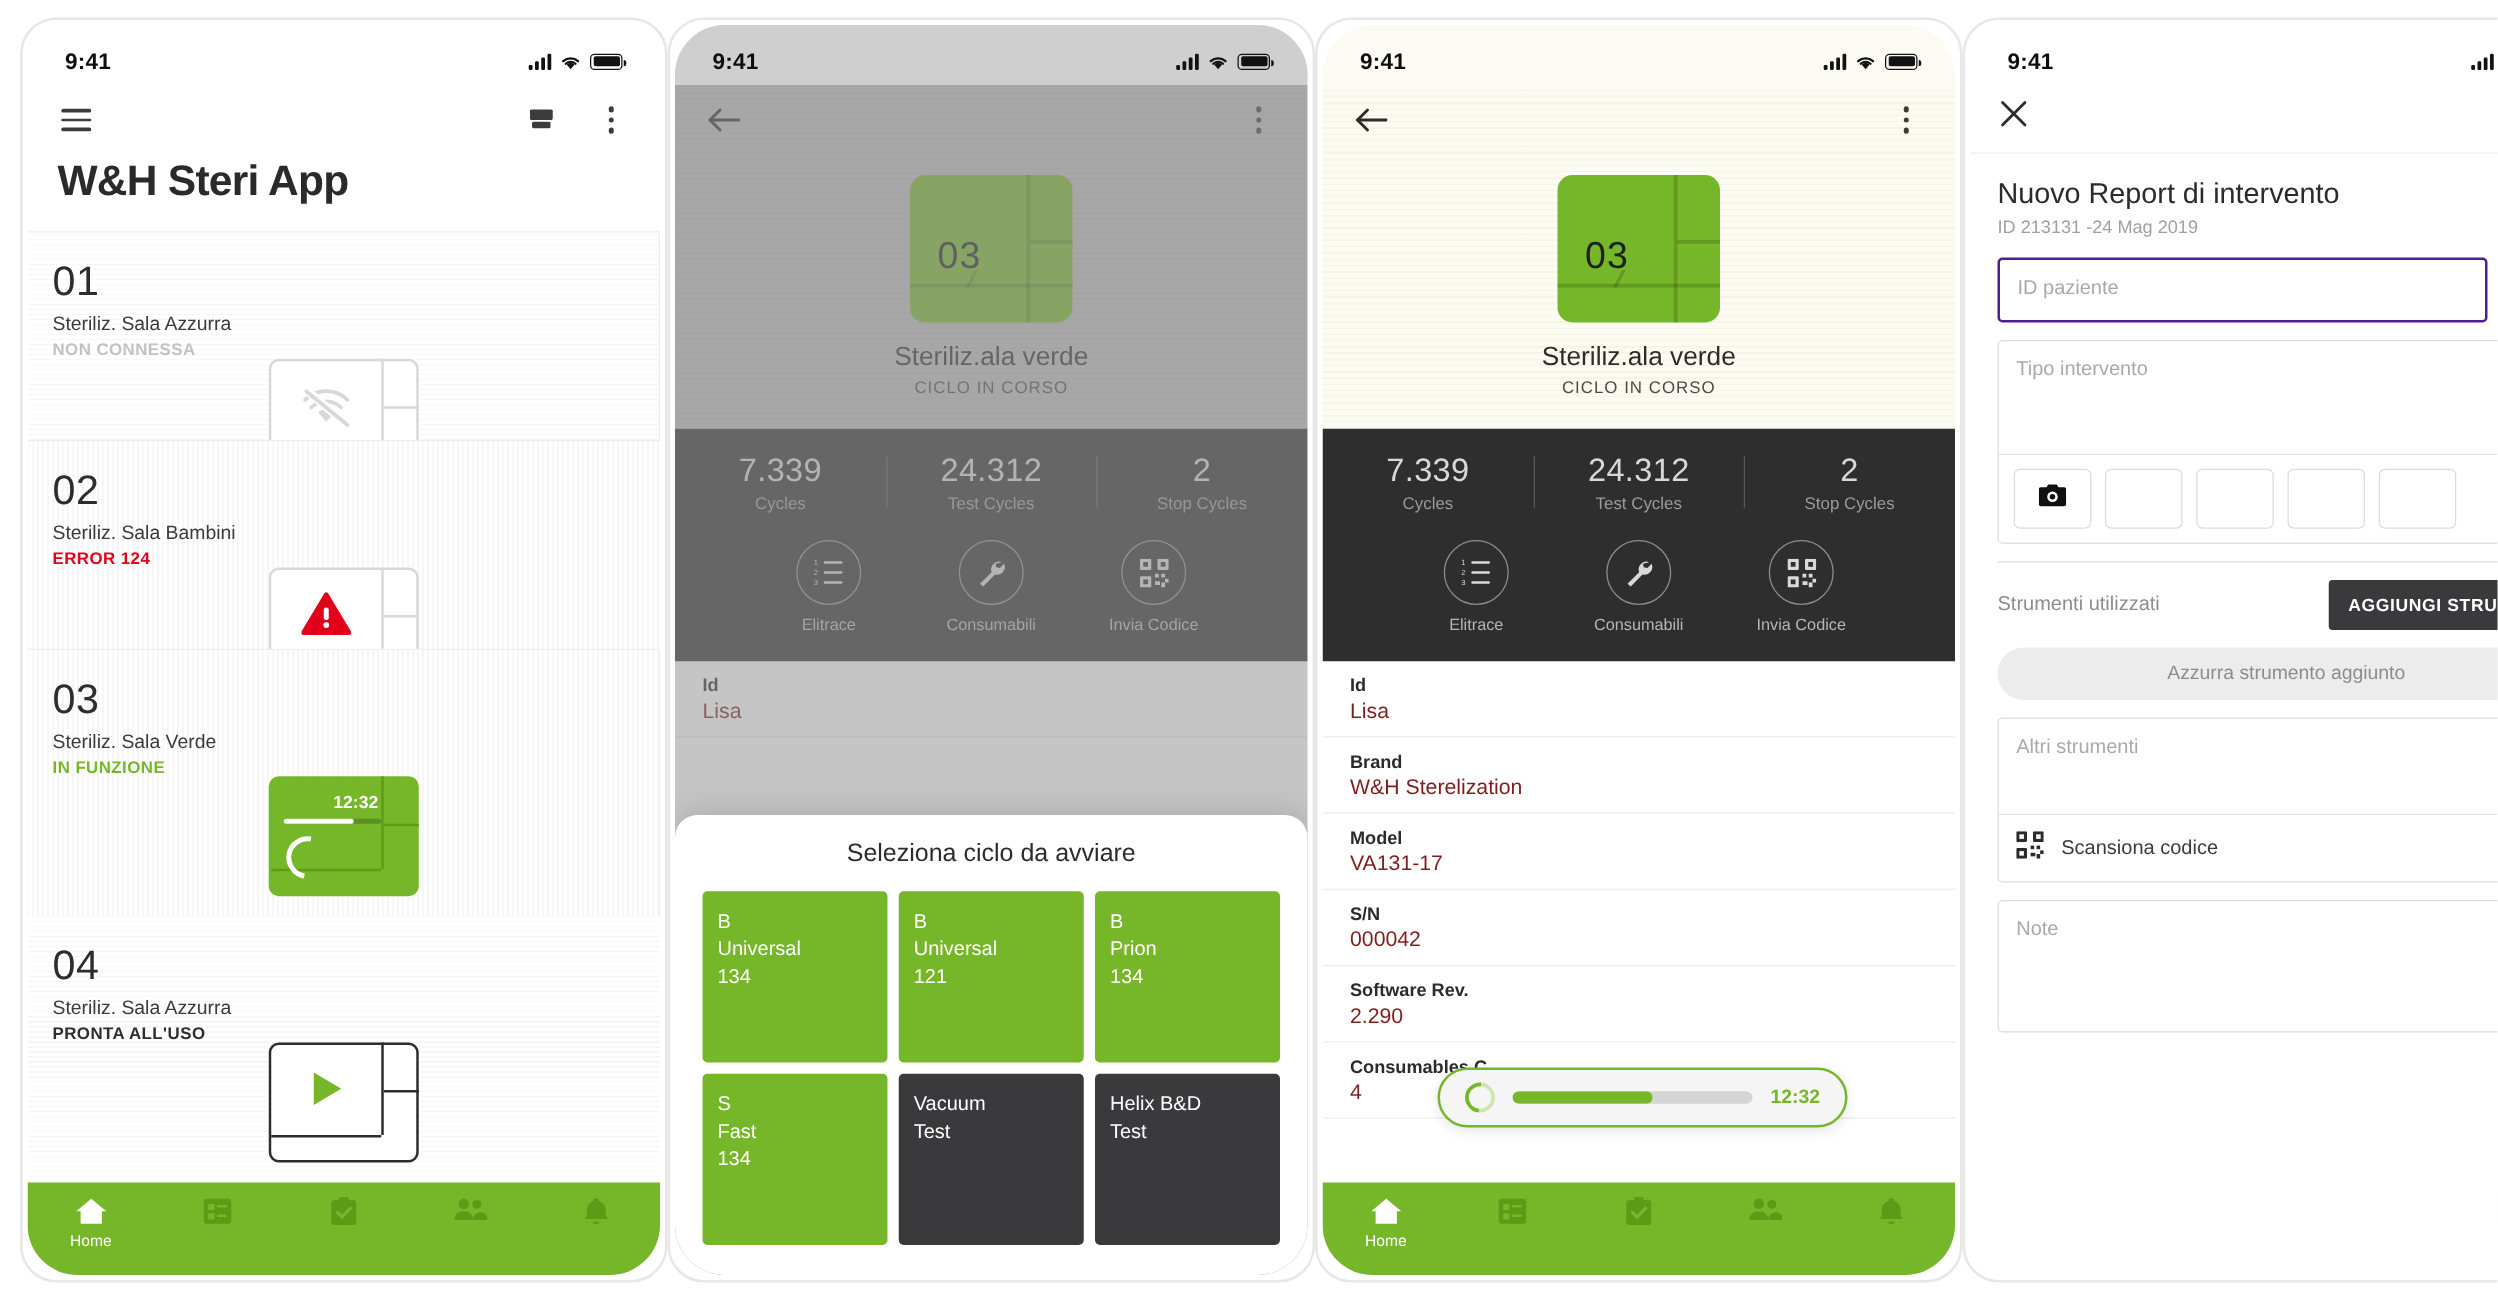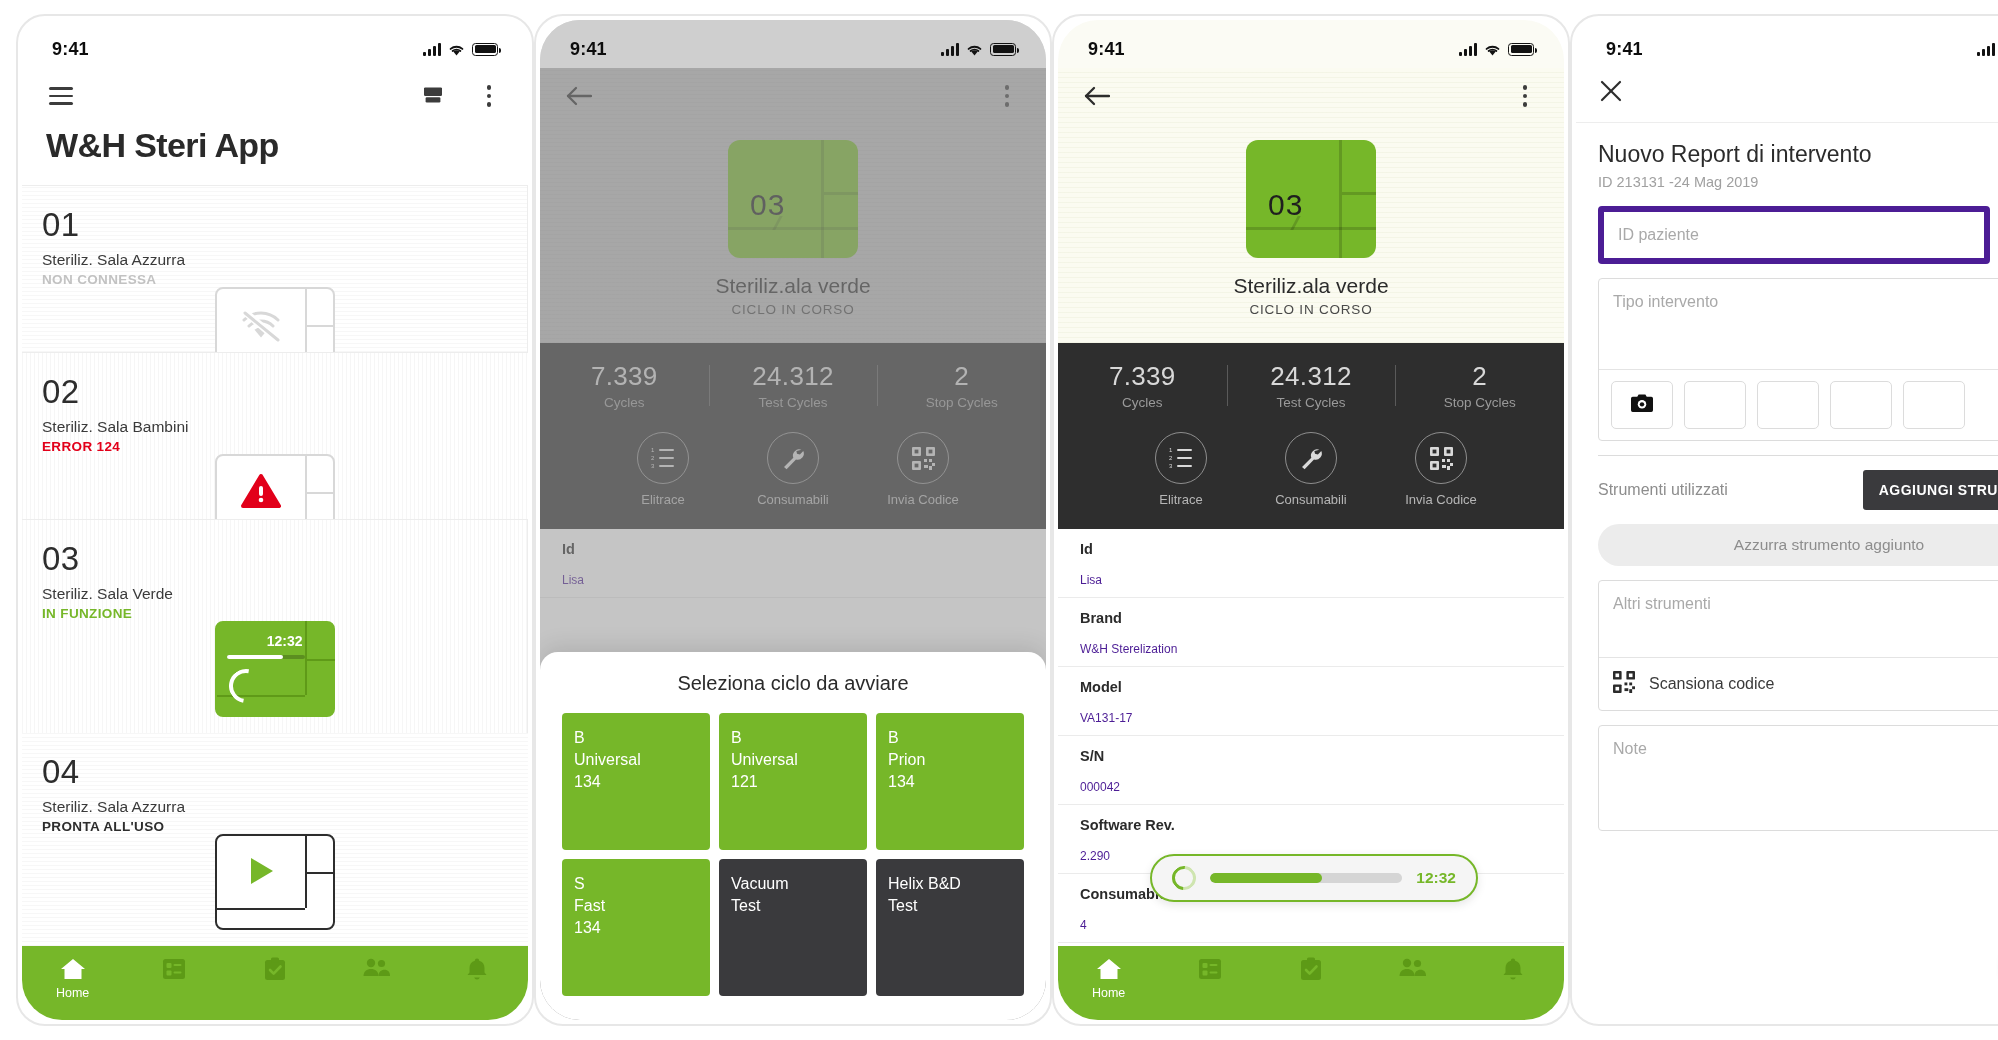--- a/index.html
+++ b/index.html
@@ -169,21 +169,21 @@
   .stat-val { font-size: 26px; color:#d8d8d8; letter-spacing:.3px; }
   .stat-lab { font-size: 13.5px; color:#9a9a9a; margin-top:3px; }
   .actions-row { display:flex; justify-content:center; gap:26px; margin-top: 22px; }
   .action { display:flex; flex-direction:column; align-items:center; gap:8px; width:104px; }
   .action-circle { width:52px; height:52px; border-radius:50%; border:1.6px solid #8e8e8e; display:flex; align-items:center; justify-content:center; color:#d9d9d9; }
   .action-lab { font-size:13px; color:#b6b6b6; }
 
   .speclist { flex: 1 1 auto; overflow:hidden; }
   .spec { padding: 12px 22px 10px 22px; border-bottom: 1px solid #ebebeb; }
   .spec-k { font-size: 14.5px; font-weight: bold; color:#2b2b2b; }
-  .spec-v { font-size: 12px; color:#4c1d95; margin-top: 16px; }
+  .spec-v { font-size: 17px; color:#7f1d1d; margin-top: 2px; }
 
   
   .scrim { position:absolute; inset:0; background: rgba(150,150,150,.55); pointer-events:none; }
   .sheet {
     position: absolute; left:0; right:0; bottom:0;
     background:#fff; border-radius: 18px 18px 40px 40px;
     padding: 20px 22px 26px 22px;
     box-shadow: 0 -6px 22px rgba(0,0,0,.10);
   }
   .sheet-title { text-align:center; font-size: 20px; color:#2b2b2b; margin-bottom: 18px; }
@@ -208,21 +208,21 @@
   .toast .trk i { display:block; height:100%; width:58%; background:#76b729; border-radius:6px; }
   .toast .t { font-size:15.5px; font-weight:bold; color:#76b729; flex:0 0 auto; }
 
   
   .form-head { padding: 0 22px 16px 22px; border-bottom:1px solid #ededed; }
   .form-body { flex:1 1 auto; padding: 18px 22px 0 22px; overflow:hidden; position:relative; }
   .form-title { font-size: 23px; color:#2b2b2b; }
   .form-sub { font-size: 14.5px; color:#a0a0a0; margin-top: 6px; }
   .row { display:flex; gap:10px; margin-bottom: 14px; }
   .field {
-    border:6px solid #4c1d95; border-radius:4px;
+    border:2px solid #4c1d95; border-radius:4px;
     font-size:16px; color:#a9a9a9; padding: 14px 14px;
     background:#fff;
   }
   .field.grow { flex:1 1 auto; }
   .sq-btn { width:60px; height:52px; border:1px solid #dcdcdc; border-radius:4px; display:flex; align-items:center; justify-content:center; }
   .boxcard { border:1px solid #dcdcdc; border-radius:4px; margin-bottom: 14px; }
   .boxcard .ta { padding: 14px; font-size:16px; color:#a9a9a9; min-height: 90px; }
   .thumbs { border-top:1px solid #e4e4e4; display:flex; gap:11px; padding: 11px 12px; }
   .thumb { width:62px; height:48px; border:1px solid #dcdcdc; border-radius:5px; display:flex; align-items:center; justify-content:center; }
   .divider { height:1px; background:#dcdcdc; margin: 10px 0 14px 0; }

